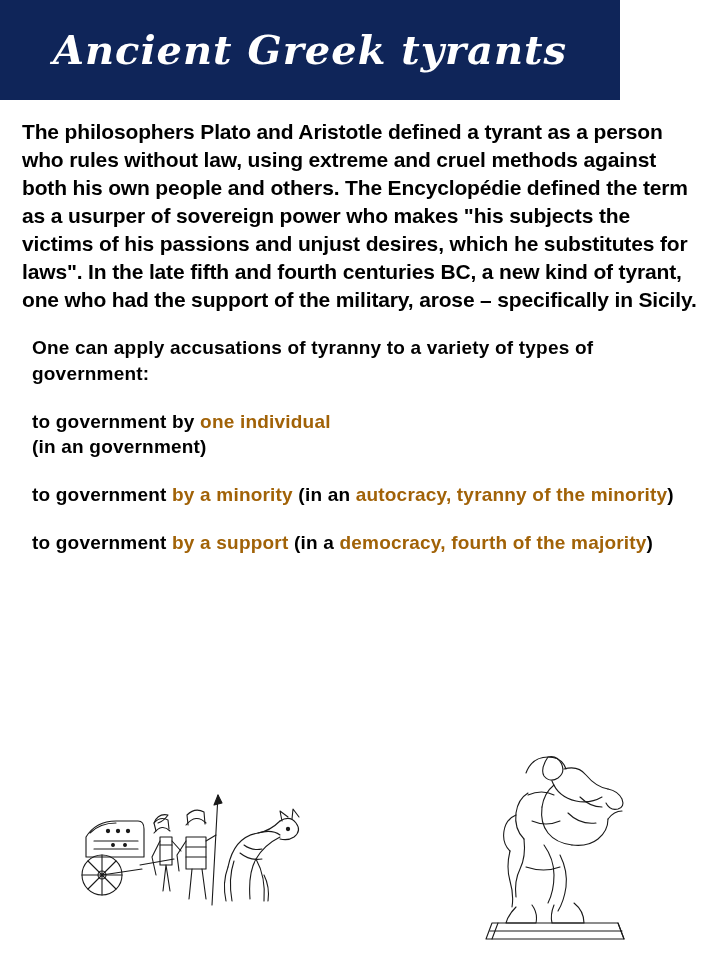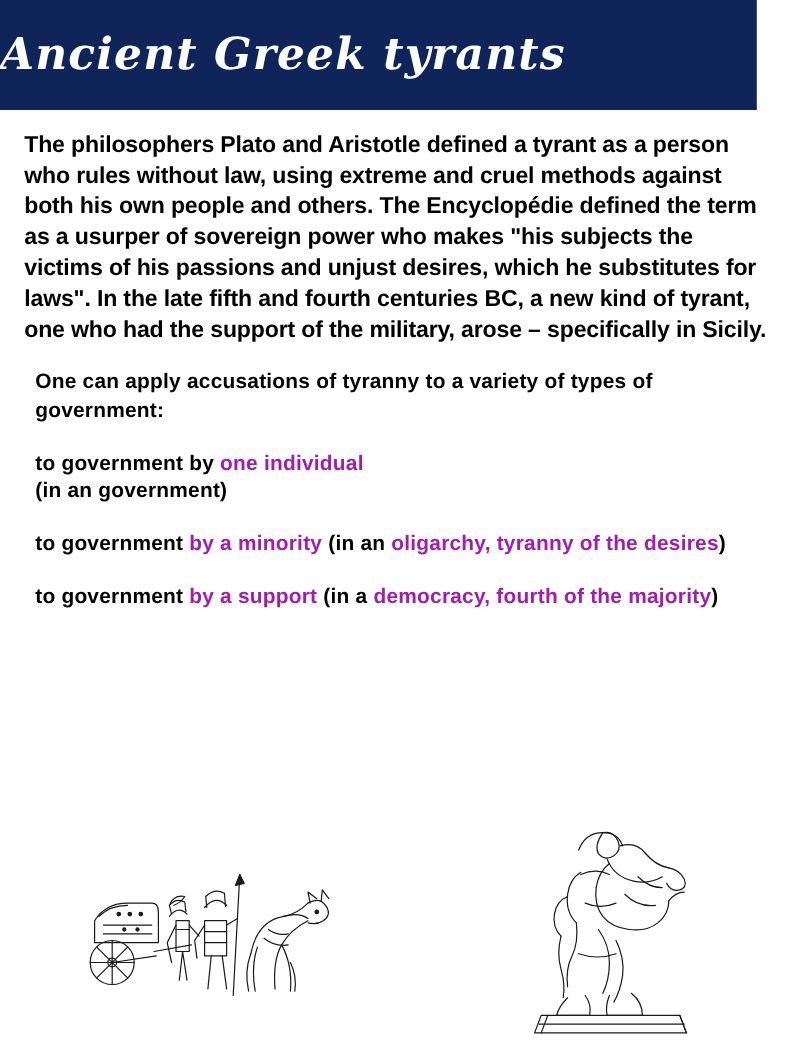--- a/index.html
+++ b/index.html
@@ -10,26 +10,26 @@
     width: 720px;
     height: 960px;
     background: #ffffff;
     font-family: "Liberation Sans", sans-serif;
     overflow: hidden;
     position: relative;
   }
 
   
   .title-banner {
-    width: 688px;
+    width: 620px;
     height: 100px;
     background: #0f2559;
     display: flex;
     align-items: center;
-    justify-content: flex-start;
+    justify-content: center;
     box-sizing: border-box;
   }
   .title-text {
     color: #ffffff;
     font-family: "DejaVu Serif", serif;
     font-size: 40px;
     font-weight: bold;
     font-style: italic;
     letter-spacing: 1px;
     text-align: center;
@@ -59,21 +59,21 @@
   
   .point {
     margin: 22px 20px 0 32px;
     color: #000000;
     font-size: 19px;
     font-weight: bold;
     line-height: 1.35;
     letter-spacing: 0.2px;
   }
   .point .hl {
-    color: #a21caf;
+    color: #a16207;
   }
 
   
   .images {
     position: absolute;
     left: 0;
     top: 755px;
     width: 720px;
     height: 205px;
   }
@@ -98,21 +98,21 @@
 
 <div class="title-banner">
   <div class="title-text">Ancient Greek tyrants</div>
 </div>
 
 <div class="paragraph">The philosophers Plato and Aristotle defined a tyrant as a person who rules without law, using extreme and cruel methods against both his own people and others. The Encyclopédie defined the term as a usurper of sovereign power who makes "his subjects the victims of his passions and unjust desires, which he substitutes for laws". In the late fifth and fourth centuries BC, a new kind of tyrant, one who had the support of the military, arose – specifically in Sicily.</div>
 
 <div class="lead-in">One can apply accusations of tyranny to a variety of types of government:</div>
 
 <div class="point"><span>to government by </span><span class="hl">one individual</span><span></span><br><span>(in an government)</span></div>
-<div class="point"><span>to government </span><span class="hl">by a minority</span><span> (in an </span><span class="hl">oligarchy, tyranny of the desires</span><span>)</span></div>
+<div class="point"><span>to government </span><span class="hl">by a minority</span><span> (in an </span><span class="hl">autocracy, tyranny of the minority</span><span>)</span></div>
 <div class="point"><span>to government </span><span class="hl">by a support</span><span> (in a </span><span class="hl">democracy, fourth of the majority</span><span>)</span></div>
 
 <div class="images">
 
   <div class="img-chariot">
     <svg viewBox="0 0 240 135" width="240" height="135" xmlns="http://www.w3.org/2000/svg">
       <g fill="none" stroke="#1a1a1a" stroke-width="1.1" stroke-linecap="round" stroke-linejoin="round">
 
         <path d="M18 62 q10 -16 30 -16 l22 0 q6 0 6 8 l0 28 l-58 0 z"></path>
         <path d="M22 58 q10 -10 26 -10"></path>

